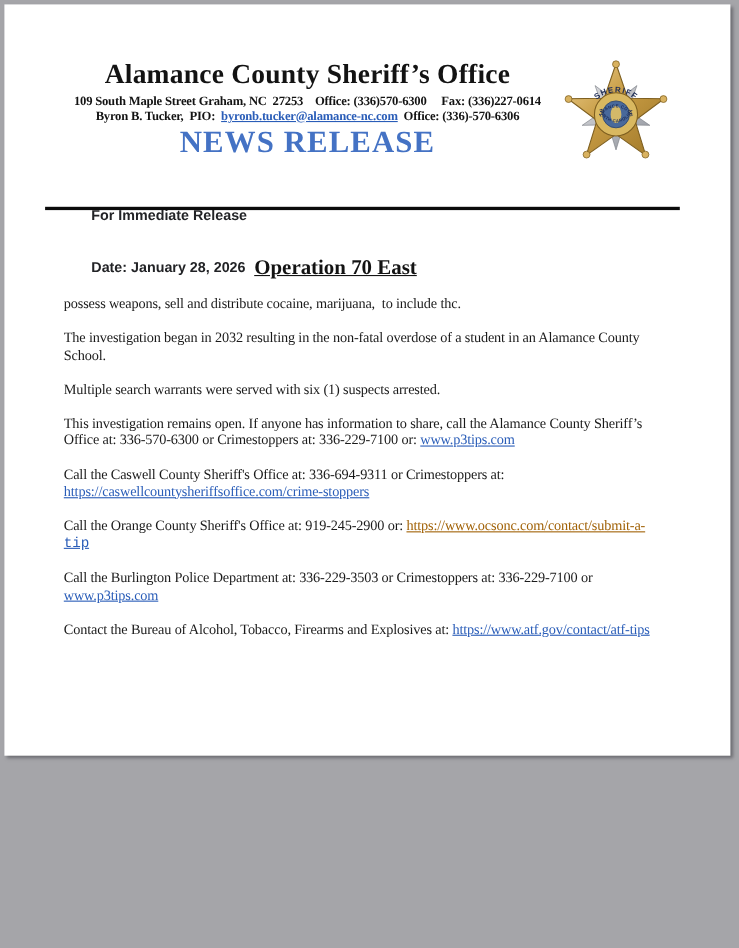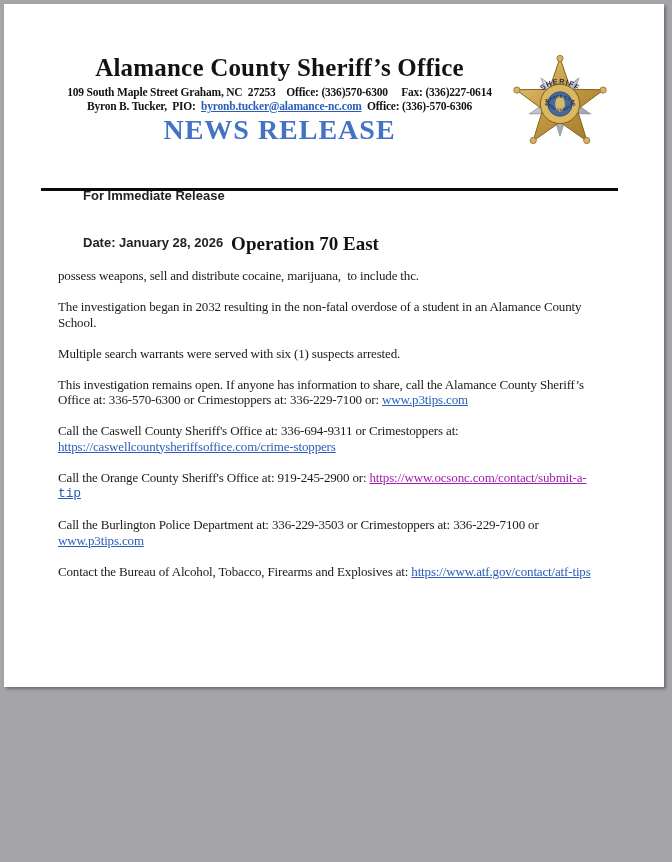--- a/index.html
+++ b/index.html
@@ -38,21 +38,21 @@
     position:absolute;left:51px;top:153px;
     font-family:"Liberation Sans", sans-serif;
     font-weight:bold;font-size:13px;line-height:15.5px;color:#222326;white-space:pre;margin-left:28px;
   }
   .rule{
     position:absolute;left:37px;top:184px;width:577px;height:2.5px;background:#0b0b0b;
   }
   
   .doc-title{
     position:absolute;left:54px;top:229px;width:494px;text-align:center;
-    font-size:19px;line-height:22px;font-weight:bold;color:#131313;white-space:pre;
+    font-size:19px;line-height:22px;font-weight:bold;color:#131313;white-space:pre;text-decoration:underline;
   }
   .document-body{
     position:absolute;left:54px;top:264px;width:600px;
     font-size:13px;line-height:15.5px;color:#1a1a1a;letter-spacing:-0.15px;
   }
   .para{margin:0 0 15.5px 0;}
   .pline{white-space:pre;}
 </style>
 </head>
 <body>
@@ -131,21 +131,21 @@
       </div>
       <div class="para">
         <div class="pline"><span>This investigation remains open. If anyone has information to share, call the Alamance County Sheriff’s</span></div>
         <div class="pline"><span>Office at: 336-570-6300 or Crimestoppers at: 336-229-7100 or: </span><span class="link" style="color: rgb(42, 93, 184);">www.p3tips.com</span></div>
       </div>
       <div class="para">
         <div class="pline"><span>Call the Caswell County Sheriff's Office at: 336-694-9311 or Crimestoppers at:</span></div>
         <div class="pline"><span class="link" style="color: rgb(42, 93, 184);">https://caswellcountysheriffsoffice.com/crime-stoppers</span></div>
       </div>
       <div class="para">
-        <div class="pline"><span>Call the Orange County Sheriff's Office at: 919-245-2900 or: </span><span class="link" style="color: #a21caf;">https://www.ocsonc.com/contact/submit-a-</span></div>
+        <div class="pline"><span>Call the Orange County Sheriff's Office at: 919-245-2900 or: </span><span class="link" style="color: #a16207;">https://www.ocsonc.com/contact/submit-a-</span></div>
         <div class="pline"><span class="link" style="color: rgb(42, 93, 184); font-family: Liberation Mono, monospace;">tip</span></div>
       </div>
       <div class="para">
         <div class="pline"><span>Call the Burlington Police Department at: 336-229-3503 or Crimestoppers at: 336-229-7100 or</span></div>
         <div class="pline"><span class="link" style="color: rgb(42, 93, 184);">www.p3tips.com</span></div>
       </div>
       <div class="para">
         <div class="pline"><span>Contact the Bureau of Alcohol, Tobacco, Firearms and Explosives at: </span><span class="link" style="color: rgb(42, 93, 184);">https://www.atf.gov/contact/atf-tips</span></div>
       </div>
     </div>

